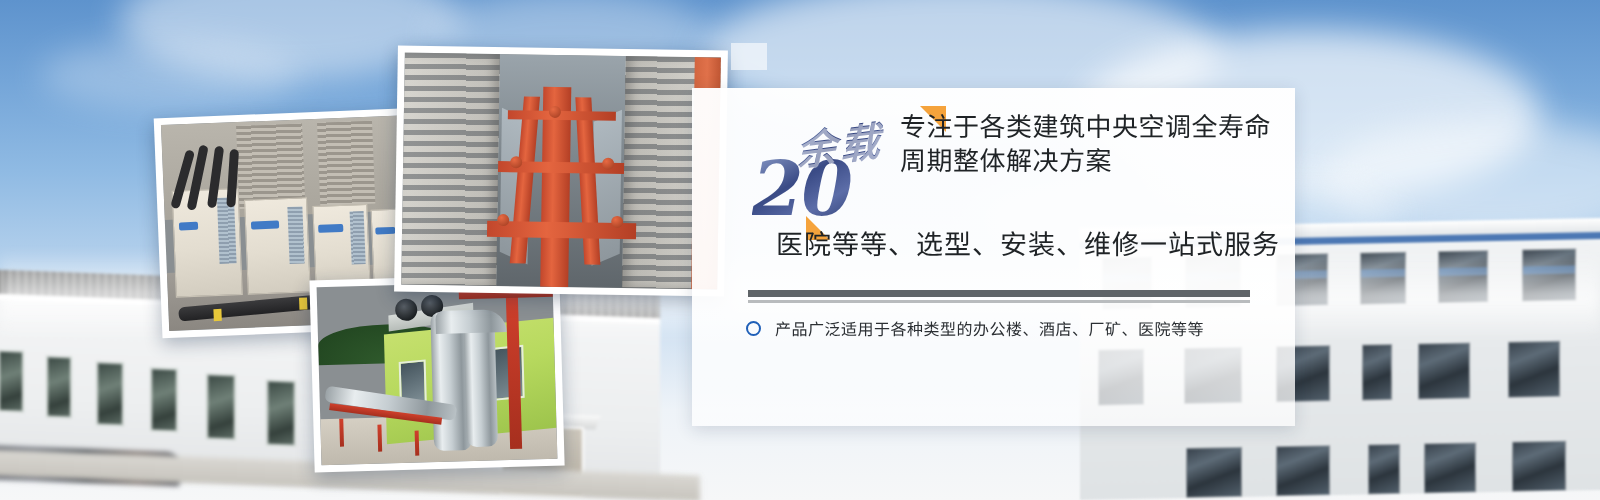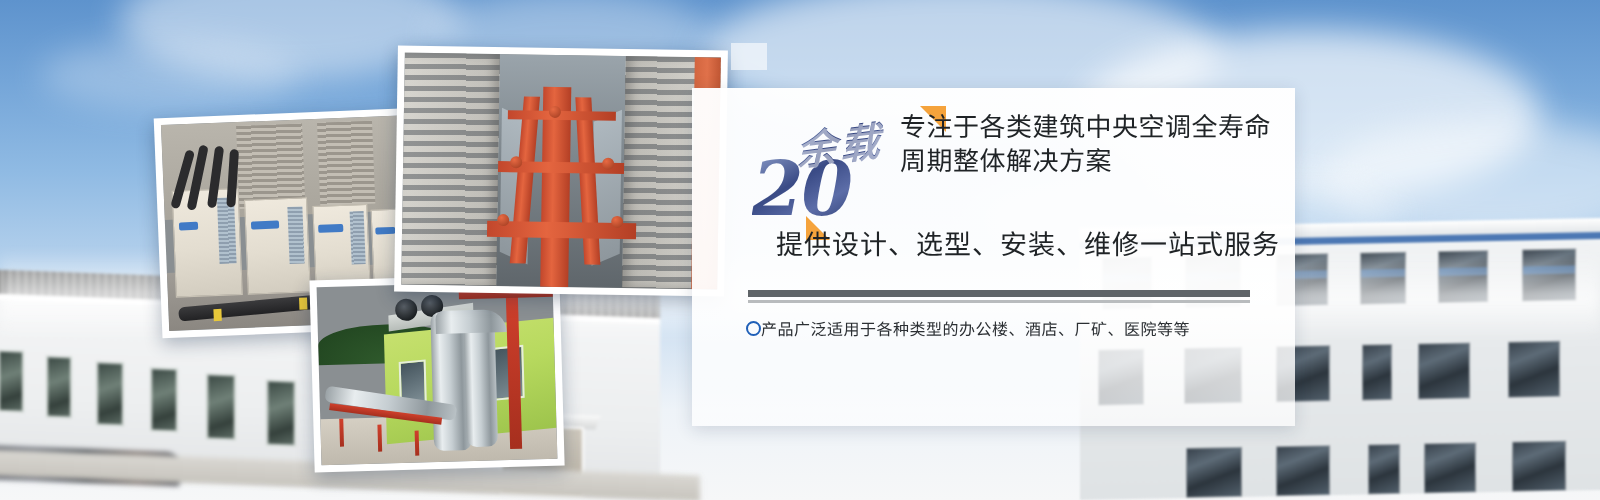--- a/index.html
+++ b/index.html
@@ -278,20 +278,21 @@
   .rule-thin{margin-top:3px;height:3px;background:#b9bcbe;}
 
   .bullets{position:absolute;left:54px;top:228px;width:520px;}
   .bullet{display:flex;align-items:center;margin-bottom:18px;}
   .bullet .dot{
     width:15px;height:15px;border-radius:50%;
     border:2.4px solid #2060b8;box-sizing:border-box;flex:0 0 auto;
     background:transparent;
   }
   .bullet .btxt{
+    margin-left:14px;
     font-family:"DejaVu Sans","Liberation Sans",sans-serif;
     font-size:16px;color:#2b2f33;letter-spacing:.5px;white-space:nowrap;
   }
 </style>
 </head>
 <body>
 
 <div id="banner">
 
   <div class="sky">
@@ -432,21 +433,21 @@
     <div class="years">
       <div class="num20">20</div>
       <div class="calli">余载</div>
       <div class="brk brk-tr"></div>
       <div class="brk brk-bl"></div>
     </div>
 
     <div class="headline">专注于各类建筑中央空调全寿命周期整体解决方案</div>
 
 
-    <div class="subline">提供设计、选型、安装、维修一站式服务</div>
+    <div class="subline">医院等等、选型、安装、维修一站式服务</div>
 
     <div class="rulewrap">
       <div class="rule-thick"></div>
       <div class="rule-thin"></div>
     </div>
 
     <div class="bullets">
       <div class="bullet">
         <span class="dot"></span>
         <span class="btxt">产品广泛适用于各种类型的办公楼、酒店、厂矿、医院等等</span>

